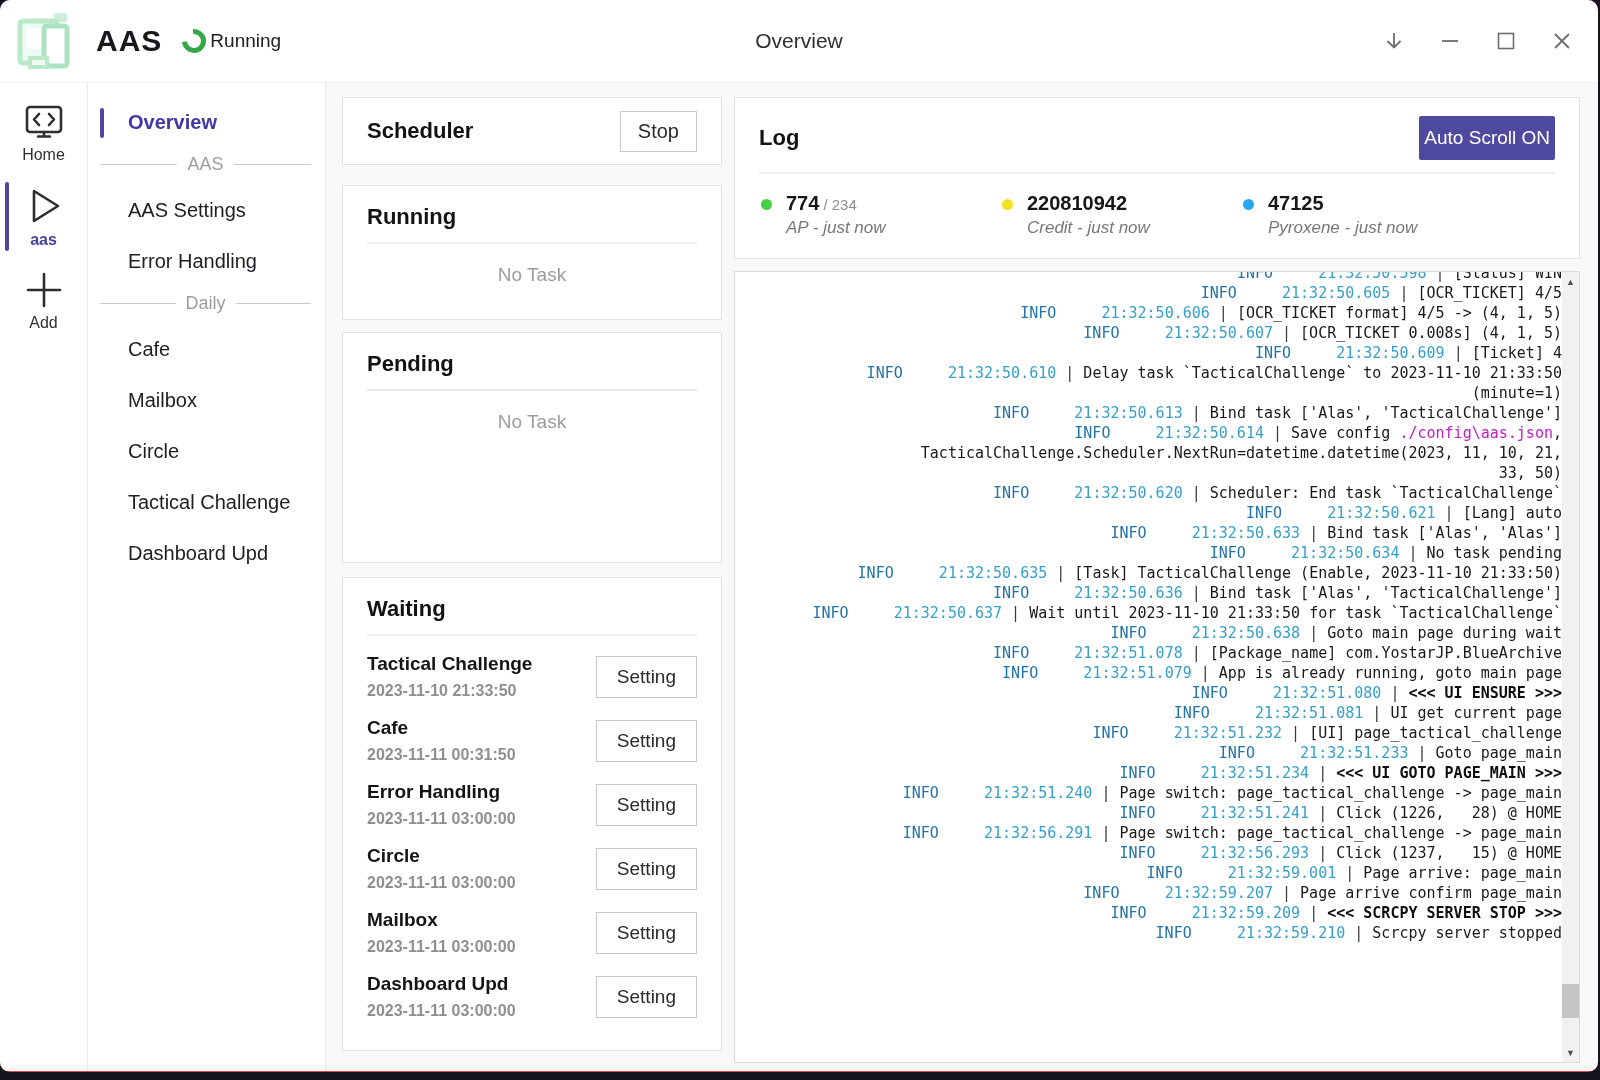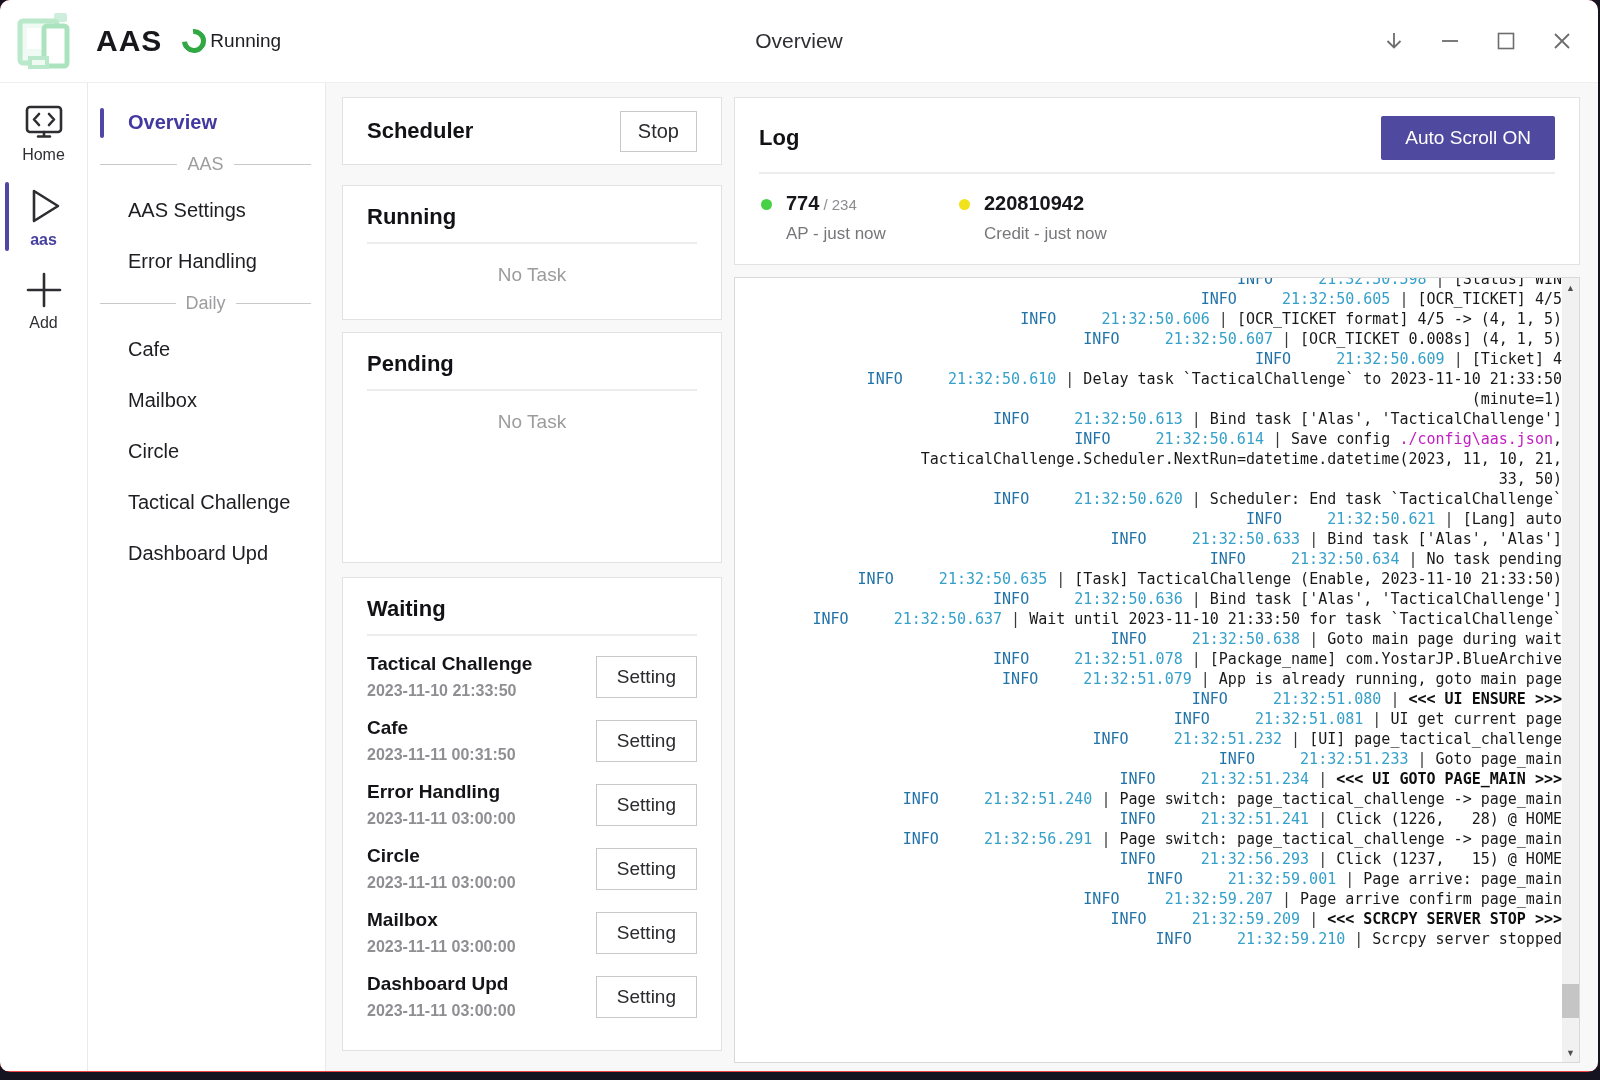--- a/index.html
+++ b/index.html
@@ -60,28 +60,28 @@
 
   .task-row { display:flex; align-items:center; justify-content:space-between; margin-top:17px; }
   .task-name { font-size:19px; font-weight:700; color:#141418; }
   .task-time { font-size:16px; font-weight:600; color:#8f8f93; margin-top:7px; }
   .btn-setting { background:#fff; border:1px solid #c9c9c9; color:#2b2b2f; font-size:19px;
                  padding:9px 20px; cursor:pointer; font-family:inherit; }
 
   
   .log-card { padding:18px 24px 20px 24px; margin-bottom:12px; }
   .log-head { display:flex; align-items:center; justify-content:space-between; }
-  .btn-accent { background:#4f4a9f; border:none; color:#fff; font-size:19px; padding:11px 24px;
+  .btn-accent { background:#4f4a9f; border:none; color:#fff; font-size:19px; padding:11px 5px;
                 border-radius:2px; cursor:pointer; font-family:inherit;margin-left:28px; }
-  .stats { display:flex; margin-top:18px; }
+  .stats { display:flex; margin-top:18px;gap:43px; }
   .stat { width:198px; display:flex; align-items:flex-start; }
   .dot { width:11px; height:11px; border-radius:50%; margin:7px 14px 0 2px; flex:none; }
   .stat-val { font-size:20px; font-weight:700; color:#17171b; }
   .stat-suffix { font-size:15px; font-weight:400; color:#8d8d90; margin-left:4px; }
-  .stat-lbl { font-size:17px; color:#77777a; margin-top:9px; }
+  .stat-lbl { font-size:17px; color:#77777a; margin-top:3px;font-style:italic; }
 
   
   .log-box { position:relative; flex:1; background:#fff; border:1px solid #d9d9d9; overflow:hidden; }
   .log-clip { position:absolute; inset:0 17px 0 0; overflow:hidden; padding-left:12px;text-align:right; }
   pre.log { font-family:"DejaVu Sans Mono", monospace; font-size:15px; line-height:20px;
             color:#191919; margin-top:-9px; white-space:pre; }
   pre.log .lv { color:#2273a8; }
   pre.log .tm { color:#35a0c9; }
   pre.log .sep { color:#3a3a3a; }
   pre.log .b { font-weight:bold; color:#0e0e0e; }
@@ -260,20 +260,27 @@
                 <div>
                   <div><span class="stat-val">774</span><span class="stat-suffix">/ 234</span></div>
                   <div class="stat-lbl">AP - just now</div>
                 </div>
               </div>
               <div class="stat">
                 <span class="dot" style="background: rgb(242, 226, 28);"></span>
                 <div>
                   <div><span class="stat-val">220810942</span></div>
                   <div class="stat-lbl">Credit - just now</div>
+                </div>
+              </div>
+              <div class="stat">
+                <span class="dot" style="background: rgb(38, 169, 242);"></span>
+                <div>
+                  <div><span class="stat-val">47125</span></div>
+                  <div class="stat-lbl">Pyroxene - just now</div>
                 </div>
               </div>
             </div>
         </div>
 
         <div class="log-box">
           <div class="log-clip">
             <pre class="log" id="log-output"><span class="lv">INFO</span>     <span class="tm">21:32:50.598</span> <span class="sep">|</span> <span class="msg">[Status] WIN</span>
 <span class="lv">INFO</span>     <span class="tm">21:32:50.605</span> <span class="sep">|</span> <span class="msg">[OCR_TICKET] 4/5</span>
 <span class="lv">INFO</span>     <span class="tm">21:32:50.606</span> <span class="sep">|</span> <span class="msg">[OCR_TICKET format] 4/5 -&gt; (4, 1, 5)</span>

